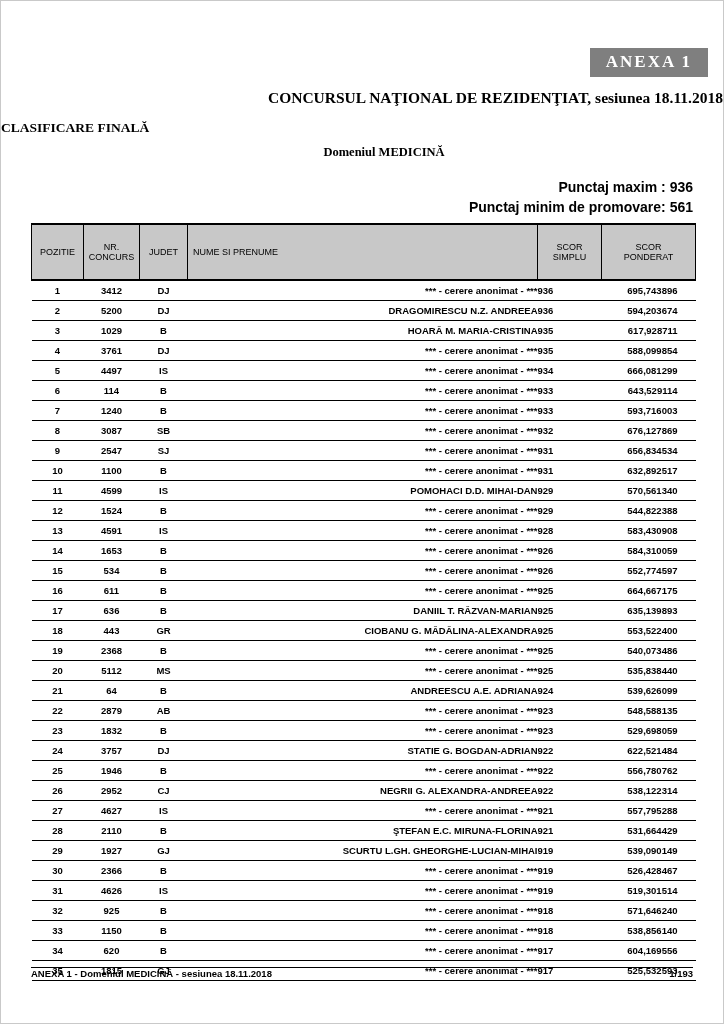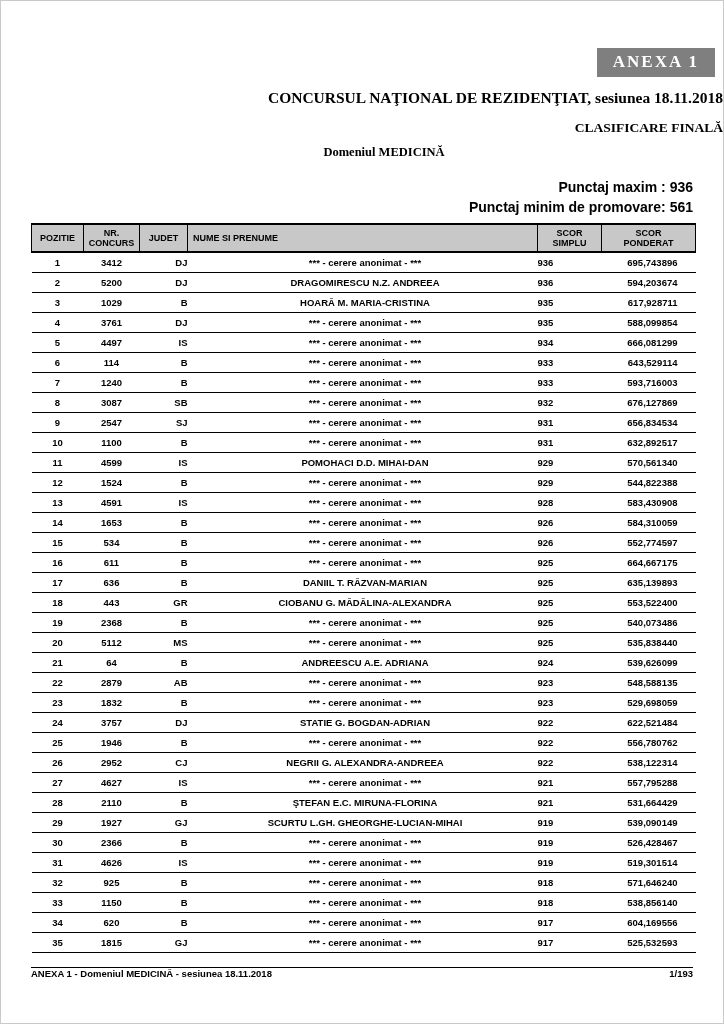--- a/index.html
+++ b/index.html
@@ -7,35 +7,35 @@
     width:724px; height:1024px; position:relative;
     font-family:"Liberation Sans", sans-serif;
     color:#000;
   }
   .page {
     position:absolute; inset:0;
     border:1px solid #c9c9c9; box-sizing:border-box;
     background:#fff;
   }
   .anexa-box {
-    position:absolute; top:47px; right:8px;
+    position:absolute; top:47px; right:15px;
     background:#7f7f7f; color:#fff;
     font-family:"Liberation Serif", serif; font-weight:bold;
     font-size:17px; letter-spacing:2px;
     padding:4px 16px 5px 16px;
   }
   .title {
     position:absolute; top:88px; left:0; right:0;
     text-align:right;
     font-family:"Liberation Serif", serif; font-weight:bold;
     font-size:15.5px;
   }
   .subtitle {
     position:absolute; top:119px; left:0; right:0;
-    text-align:right;
+    text-align:left;
     font-family:"Liberation Serif", serif; font-weight:bold;
     font-size:13.5px;
   }
   .domain-line {
     position:absolute; top:144px; left:0; right:0;
     text-align:center;
     font-family:"Liberation Serif", serif; font-weight:bold;
     font-size:12.5px;
     margin-left:44px;
   }
@@ -48,39 +48,39 @@
     width:664px;
     border-collapse:collapse;
     table-layout:fixed;
   }
   table.results thead th {
     background:#c8c8c8;
     border:1px solid #000;
     border-top:2.5px solid #000;
     border-bottom:2.5px solid #000;
     font-size:9px; line-height:10px;
-    font-weight:bold;
+    font-weight:normal;
     text-align:center;
     vertical-align:middle;
-    padding:3px 2px;
+    padding:17px 2px;
     white-space:pre-line;
   }
   table.results thead th.h3 { text-align:left; padding-left:5px; }
   table.results tbody td {
     border-bottom:1px solid #000;
     font-size:9.5px; line-height:11px;
     font-weight:bold;
     padding:4px 0;
     vertical-align:middle;
     overflow:hidden; white-space:nowrap;
   }
   td.c0 { text-align:center; }
   td.c1 { text-align:center; }
-  td.c2 { text-align:right; }
-  td.c3 { text-align:center; padding-left:5px !important; }
+  td.c2 { text-align:center; }
+  td.c3 { text-align:right; padding-left:5px !important; }
   td.c4 { text-align:left; padding-right:16px !important; }
   td.c5 { text-align:right; padding-right:18px !important; }
   col.w0 { width:52px; }
   col.w1 { width:56px; }
   col.w2 { width:48px; }
   col.w3 { width:350px; }
   col.w4 { width:64px; }
   col.w5 { width:94px; }
   .footer {
     position:absolute; top:966px; left:30px; right:30px;

